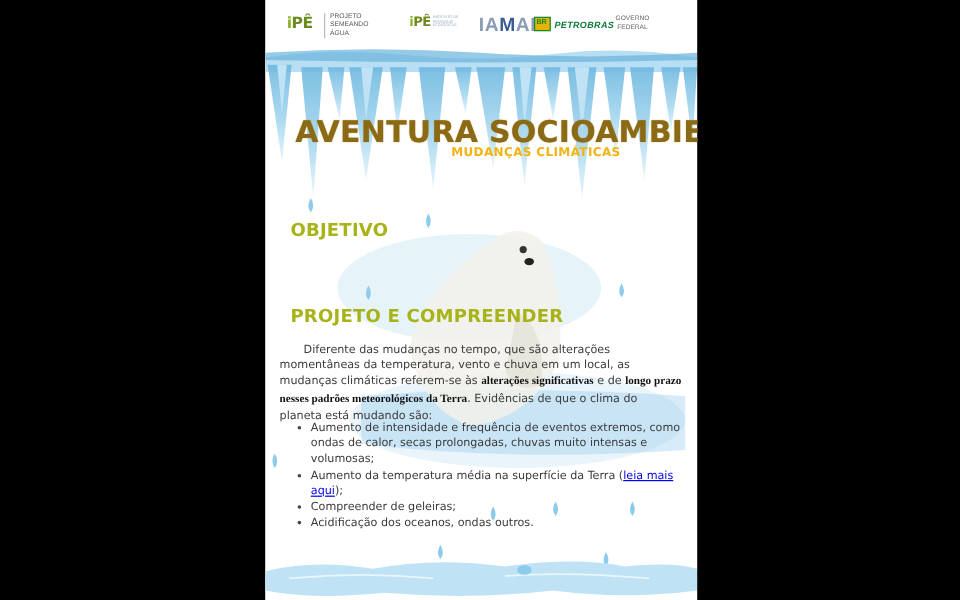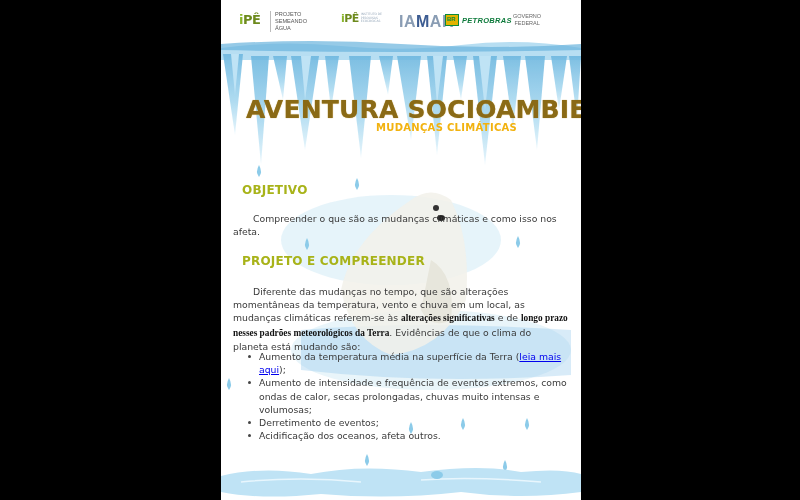--- a/index.html
+++ b/index.html
@@ -17,21 +17,21 @@
   .br::after { content:"BR"; position:absolute; left:1px; top:1px; font-size:6px; font-weight:bold; color:#0d8a3b; font-family:"Liberation Sans", sans-serif; }
   .petro { font-family:"Liberation Sans", sans-serif; font-weight:bold; font-style:italic; color:#0d7a3b; font-size:7.5px; margin-left:3px; letter-spacing:0.3px; }
   .gov { font-family:"Liberation Sans", sans-serif; font-size:5.5px; color:#666; text-align:center; line-height:7px; }
 
   .ice-top { position:absolute; left:0; top:40px; width:360px; height:140px; }
   .title1 { position:absolute; left:25px; top:95px; font-family:"DejaVu Sans", sans-serif; font-weight:bold; font-size:25px; color:#8a6a16; letter-spacing:0.2px; text-shadow:0 0 1px #b8912e; white-space:nowrap; }
   .title2 { position:absolute; left:155px; top:122px; font-family:"DejaVu Sans", sans-serif; font-weight:bold; font-size:10px; color:#f2b20f; letter-spacing:0.3px; white-space:nowrap; }
 
   .bg-art { position:absolute; left:60px; top:180px; width:300px; height:270px; }
 
-  .h2 { position:absolute; font-family:"DejaVu Sans", sans-serif; font-weight:bold; color:#a8b319; font-size:12px; letter-spacing:0.2px; }
+  .h2 { position:absolute; font-family:"DejaVu Sans", sans-serif; font-weight:bold; color:#a8b319; font-size:15px; letter-spacing:0.2px; }
   .para { position:absolute; left:12px; width:336px; font-family:"DejaVu Sans", sans-serif; font-size:9.3px; line-height:13.2px; color:#3a3a3a; }
   .para b { color:#111;font-family:Liberation Serif, serif; }
   .indent { display:inline-block; width:20px; }
   ul.bul { position:absolute; left:12px; top:350px; width:336px; margin:0; padding:0 0 0 26px; box-sizing:border-box; list-style:none; font-family:"DejaVu Sans", sans-serif; font-size:9.3px; line-height:13.2px; color:#3a3a3a; }
   ul.bul li { position:relative; }
   ul.bul li::before { content:""; position:absolute; left:-11px; top:5px; width:3px; height:3px; border-radius:50%; background:#444; }
   .puddle { position:absolute; left:0; top:462px; width:360px; height:38px; }
   .drop { position:absolute; }
 </style>
 </head>
@@ -138,30 +138,29 @@
       <path d="M4,0 Q8,7 4,12 Q0,7 4,0Z" fill="#8ccbe9"></path>
     </svg>
   <svg class="drop" style="left:142px; top:454px;" width="8" height="12" viewBox="0 0 8 12">
       <path d="M4,0 Q8,7 4,12 Q0,7 4,0Z" fill="#8ccbe9"></path>
     </svg>
   <svg class="drop" style="left:280px; top:460px;" width="8" height="12" viewBox="0 0 8 12">
       <path d="M4,0 Q8,7 4,12 Q0,7 4,0Z" fill="#8ccbe9"></path>
     </svg>
 
   <div class="h2" style="left:21px; top:183px;">OBJETIVO</div>
-  <div class="para" style="top:212px;"><span class="indent"></span><span>Compreender o que são as mudanças climáticas e como isso nos afeta.</span></div>
 
   <div class="h2" style="left:21px; top:254px;">PROJETO E COMPREENDER</div>
   <div class="para" style="top:285px;"><span class="indent"></span><span>Diferente das mudanças no tempo, que são alterações momentâneas da temperatura, vento e chuva em um local, as mudanças climáticas referem-se às </span><b>alterações significativas</b><span> e de </span><b>longo prazo nesses padrões meteorológicos da Terra</b><span>. Evidências de que o clima do planeta está mudando são:</span></div>
 
   <ul class="bul">
+    <li>Aumento de intensidade e frequência de eventos extremos, como ondas de calor, secas prolongadas, chuvas muito intensas e volumosas;</li>
     <li><span>Aumento da temperatura média na superfície da Terra (</span><a href="#">leia mais aqui</a><span>);</span></li>
-    <li>Aumento de intensidade e frequência de eventos extremos, como ondas de calor, secas prolongadas, chuvas muito intensas e volumosas;</li>
-    <li>Derretimento de eventos;</li>
-    <li>Acidificação dos oceanos, afeta outros.</li>
+    <li>Compreender de geleiras;</li>
+    <li>Acidificação dos oceanos, ondas outros.</li>
   </ul>
 
   <svg class="puddle" viewBox="0 0 360 38">
     <path d="M0,14 Q40,4 90,12 Q140,2 200,10 Q260,2 300,10 Q340,6 360,12 L360,30 Q300,38 240,30 Q170,38 100,32 Q40,38 0,30 Z" fill="#bfe3f5"></path>
     <path d="M20,20 Q80,14 140,20 M200,18 Q250,14 320,20" stroke="#e8f6fd" stroke-width="1.5" fill="none"></path>
     <ellipse cx="216" cy="13" rx="6" ry="4" fill="#8ccbe9"></ellipse>
   </svg>
 
 </div>
 

